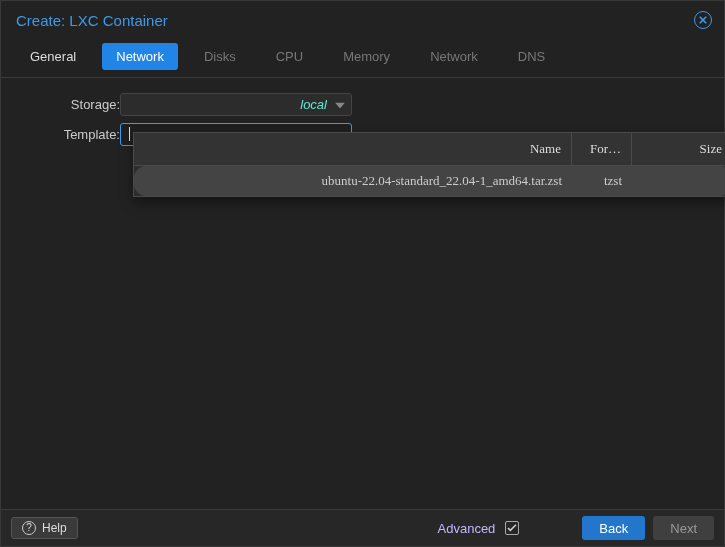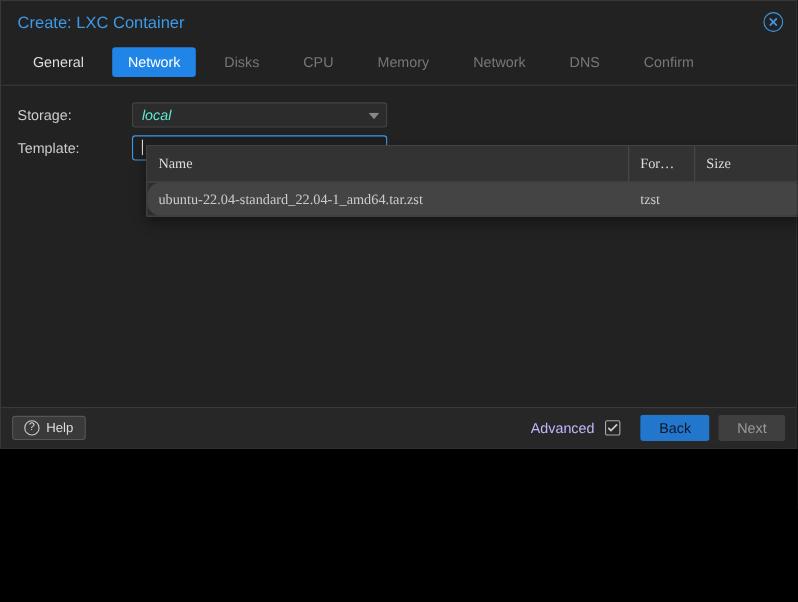--- a/index.html
+++ b/index.html
@@ -12,21 +12,21 @@
     font-family: -apple-system, BlinkMacSystemFont, "Helvetica Neue", Helvetica, Arial, sans-serif;
     font-size: 13px;
     color: #c4c4c4;
     box-sizing: border-box;
   }
   *, *::before, *::after { box-sizing: inherit; }
 
   .window {
     position: relative;
     width: 725px;
-    height: 408px;
+    height: 547px;
     background: #222;
     border: 1px solid #383838;
   }
 
   .titlebar {
     display: flex;
     align-items: center;
     justify-content: space-between;
     padding: 10px 12px 8px 15px;
   }
@@ -70,20 +70,21 @@
   }
 
   .separator {
     border-top: 1px solid #3a3a3a;
     margin: 7px 0 0 0;
   }
 
   .form-area {
     padding: 14px 15px 0 15px;
     position: relative;
+    text-align: right;
   }
   .row {
     display: flex;
     align-items: center;
     margin-bottom: 6px;
     height: 24px;
   }
   .label {
     width: 104px;
     color: #ccc;
@@ -233,21 +234,21 @@
     height: 24px;
     padding: 0 16px;
     border-radius: 3px;
     font-size: 13px;
     display: flex;
     align-items: center;
     justify-content: center;
     cursor: pointer;
     border: 1px solid transparent;
   }
-  .btn.primary { background: #2277cc; color: #0f172a; }
+  .btn.primary { background: #2277cc; color: #ffffff; margin-left: 45px; }
   .btn.secondary { background: #3f3f3f; color: #999; }
 </style>
 </head>
 <body>
 
 <div class="window">
 
   <div class="titlebar">
     <div class="title">Create: LXC Container</div>
     <div class="close-btn">
@@ -259,21 +260,20 @@
   </div>
 
   <div class="tabstrip">
     <div class="tab enabled">General</div>
     <div class="tab active">Network</div>
     <div class="tab">Disks</div>
     <div class="tab">CPU</div>
     <div class="tab">Memory</div>
     <div class="tab">Network</div>
     <div class="tab">DNS</div>
-    <div class="tab">Confirm</div>
   </div>
 
   <div class="separator"></div>
 
   <div class="form-area">
 
     <div class="row">
       <div class="label">Storage:</div>
       <div class="combo">
         <span class="value-text">local</span>

